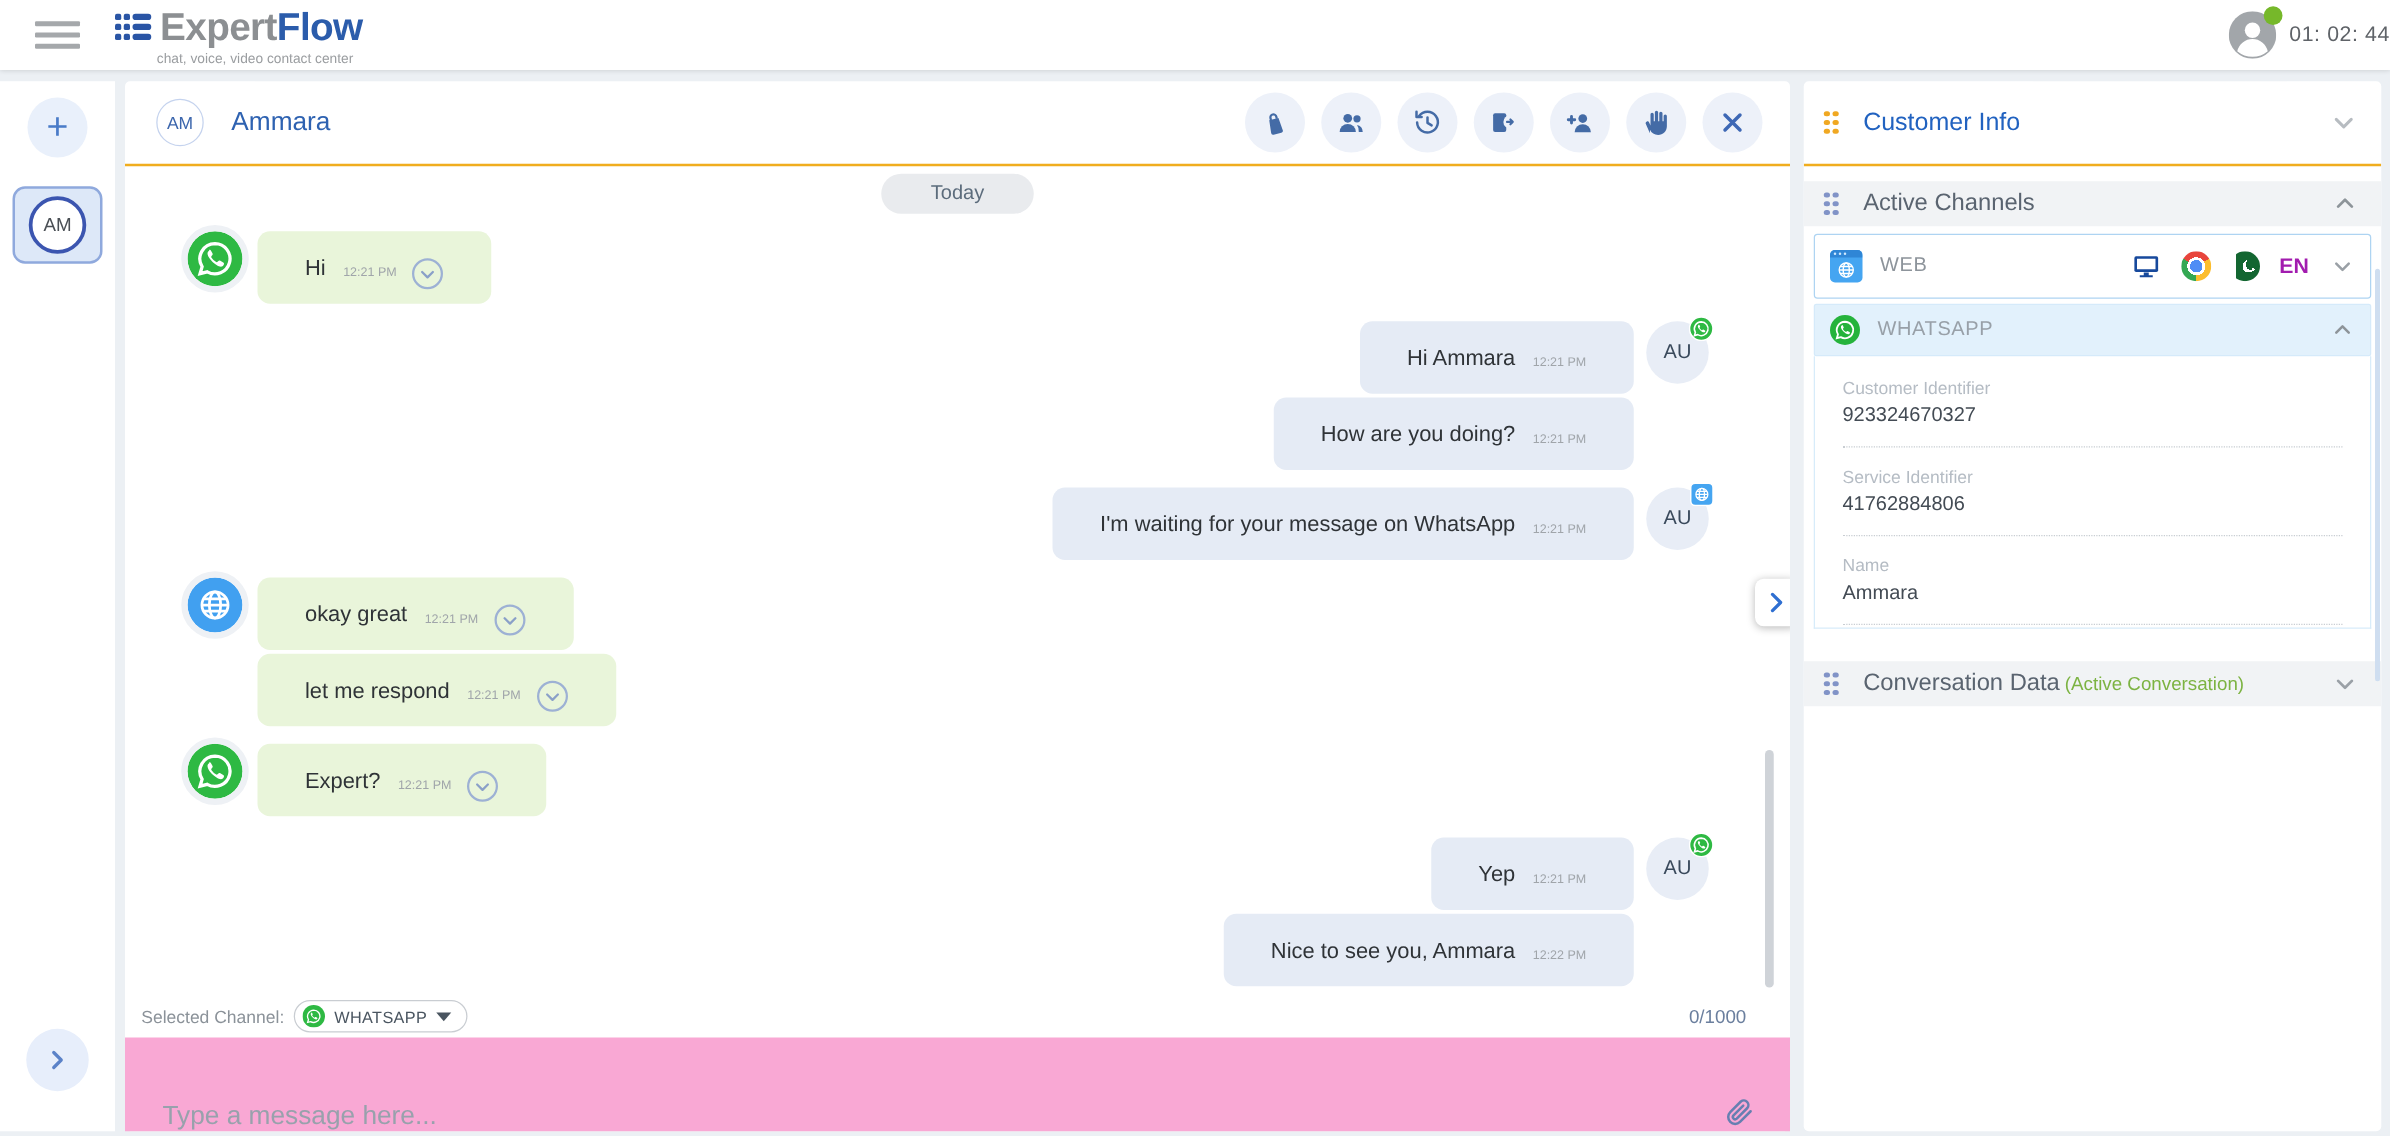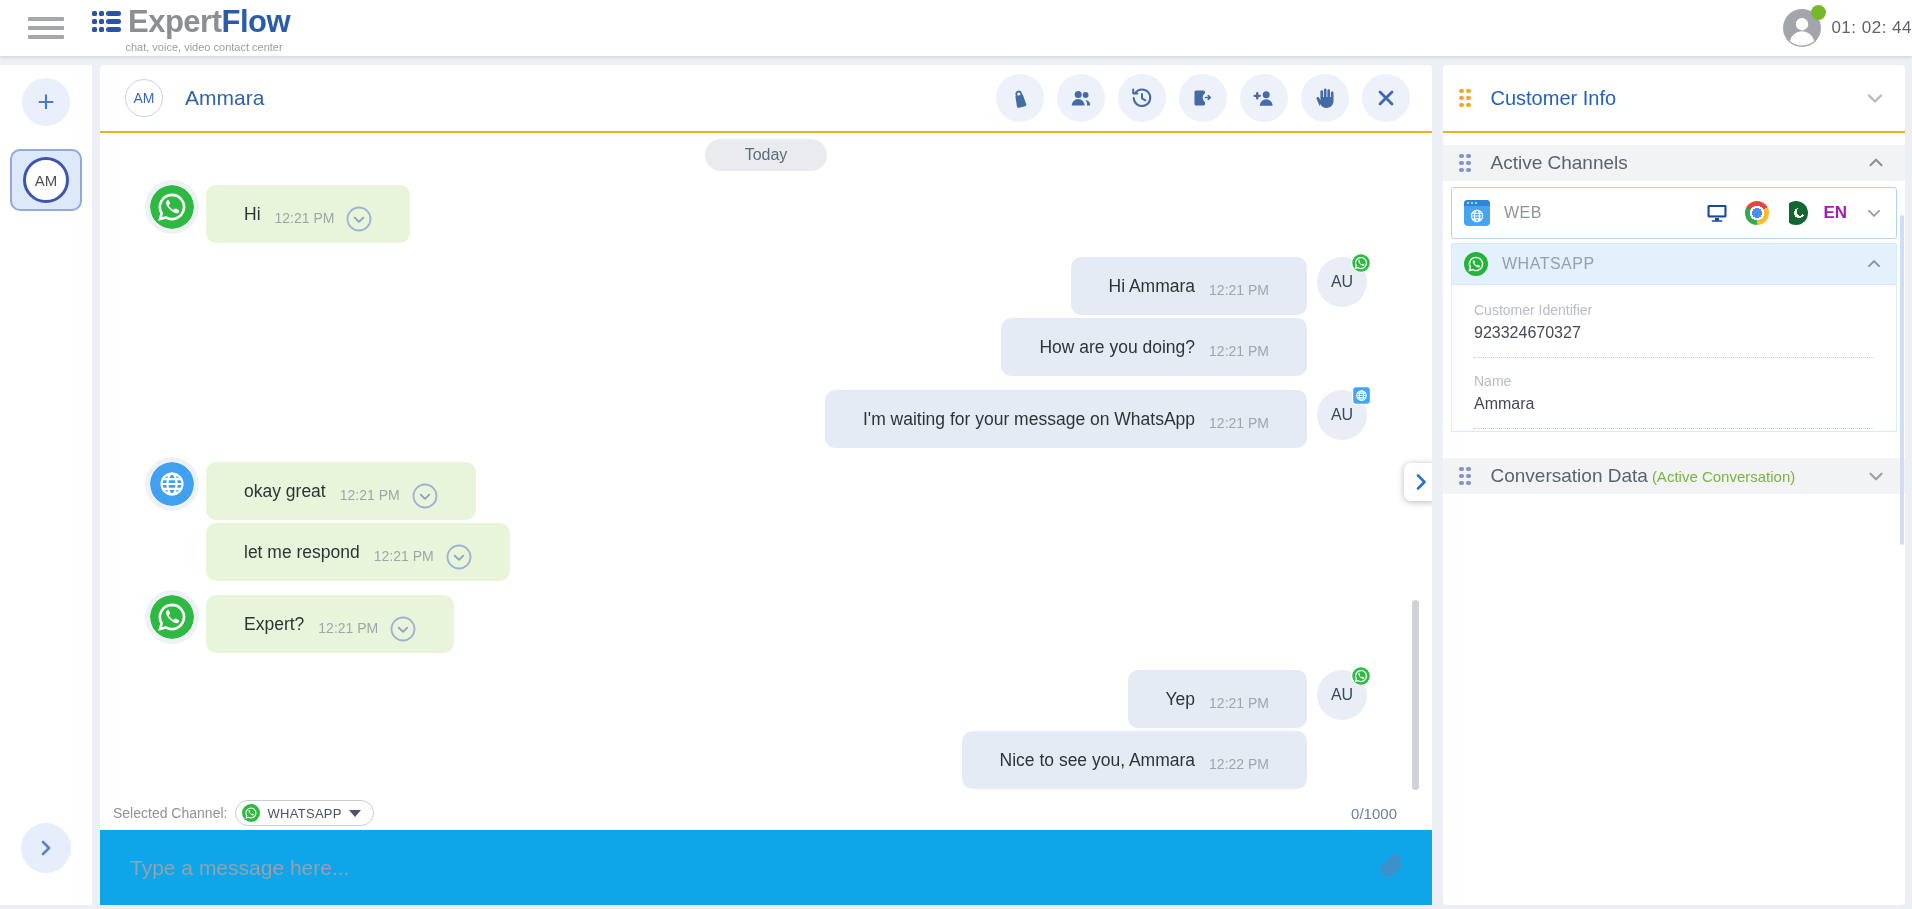--- a/index.html
+++ b/index.html
@@ -68,39 +68,39 @@
   .avatar-slot-in { width:44px; flex:none; margin-right:12px; position:relative; }
   .avatar-slot-out { width:50px; flex:none; margin-left:10px; position:relative; }
   .ch-avatar { width:44px; height:44px; border-radius:50%; box-shadow:0 0 0 5px #eef1f5; }
   .au-avatar { width:50px; height:50px; border-radius:50%; background:#e8edf6; display:flex;
                align-items:center; justify-content:center; font-size:16px; color:#3a4a5c; position:relative; }
   .badge { position:absolute; top:-4px; right:-4px; }
   .bubble { display:flex; align-items:center; padding:15px 38px; border-radius:10px; min-height:58px; }
   .in .bubble { background:#e9f5da; }
   .out .bubble { background:#e5ebf5; }
   .msg-text { font-size:17.5px; color:#2f3337; }
-  .msg-time { font-size:14px; color:#a0a5aa; margin-left:14px; position:relative; top:4px; white-space:nowrap; }
+  .msg-time { font-size:10px; color:#a0a5aa; margin-left:14px; position:relative; top:4px; white-space:nowrap; }
   .msg-menu { margin-left:12px; position:relative; top:5px; background:none; border:none; cursor:pointer;
               width:26px; height:26px; padding:0; }
   .chat-scrollbar { position:absolute; right:13px; top:467px; width:7px; height:190px;
               background:#cfd3d8; border-radius:4px; cursor:pointer; }
   .expand-btn { position:absolute; right:-6px; top:330px; width:34px; height:38px; background:#fff;
               border:none; border-radius:7px; box-shadow:0 1px 7px rgba(0,0,0,.28); cursor:pointer;
               display:flex; align-items:center; justify-content:center; z-index:3; }
 
   
   .channel-row { flex:none; height:34px; display:flex; align-items:center; padding:0 35px 0 13px; }
   .sel-label { font-size:14px; color:#8b9299; }
   .channel-pill { margin-left:8px; display:flex; align-items:center; gap:7px; border:1px solid #c9cdd2;
               border-radius:16px; background:#fff; padding:3px 12px 3px 6px; cursor:pointer; }
   .channel-pill .txt { font-size:13px; color:#4a5560; letter-spacing:.3px; }
   .caret { width:0; height:0; border-left:6px solid transparent; border-right:6px solid transparent;
               border-top:7px solid #4a5560; }
   .counter { margin-left:auto; font-size:15px; color:#6b7f9e; }
-  .composer { flex:none; height:75px; background:#0ea5e9; display:flex; align-items:center; padding:0 28px 0 30px; }
+  .composer { flex:none; height:75px; background:#f9a8d4; display:flex; align-items:flex-end; padding:0 28px 0 30px; }
   .composer input { flex:1; background:transparent; border:none; outline:none; font-size:21px;
               color:#3c4043; font-family:"Liberation Sans",sans-serif; }
   .composer input::placeholder { color:#98a1ac; }
   .attach-btn { background:none; border:none; cursor:pointer; margin-left:12px; }
 
   
   .right-panel { width:462px; flex:none; background:#fff; margin-left:11px; margin-right:7px;
                  border-radius:4px; position:relative; overflow:hidden; }
   .ci-header { height:68px; display:flex; align-items:center; padding:0 18px 0 16px;
                border-bottom:2px solid #f0ad1e; }
@@ -524,20 +524,24 @@
         </svg>
       </button>
     </div>
 
     <div class="details-box">
       <div class="field">
         <div class="f-label">Customer Identifier</div>
         <div class="f-value">923324670327</div>
       </div>
       <div class="field">
+        <div class="f-label">Service Identifier</div>
+        <div class="f-value">41762884806</div>
+      </div>
+      <div class="field">
         <div class="f-label">Name</div>
         <div class="f-value">Ammara</div>
       </div>
     </div>
 
     <div class="section-bar cd">
       <span class="dots slate">
           <i></i>
           <i></i>
           <i></i>

